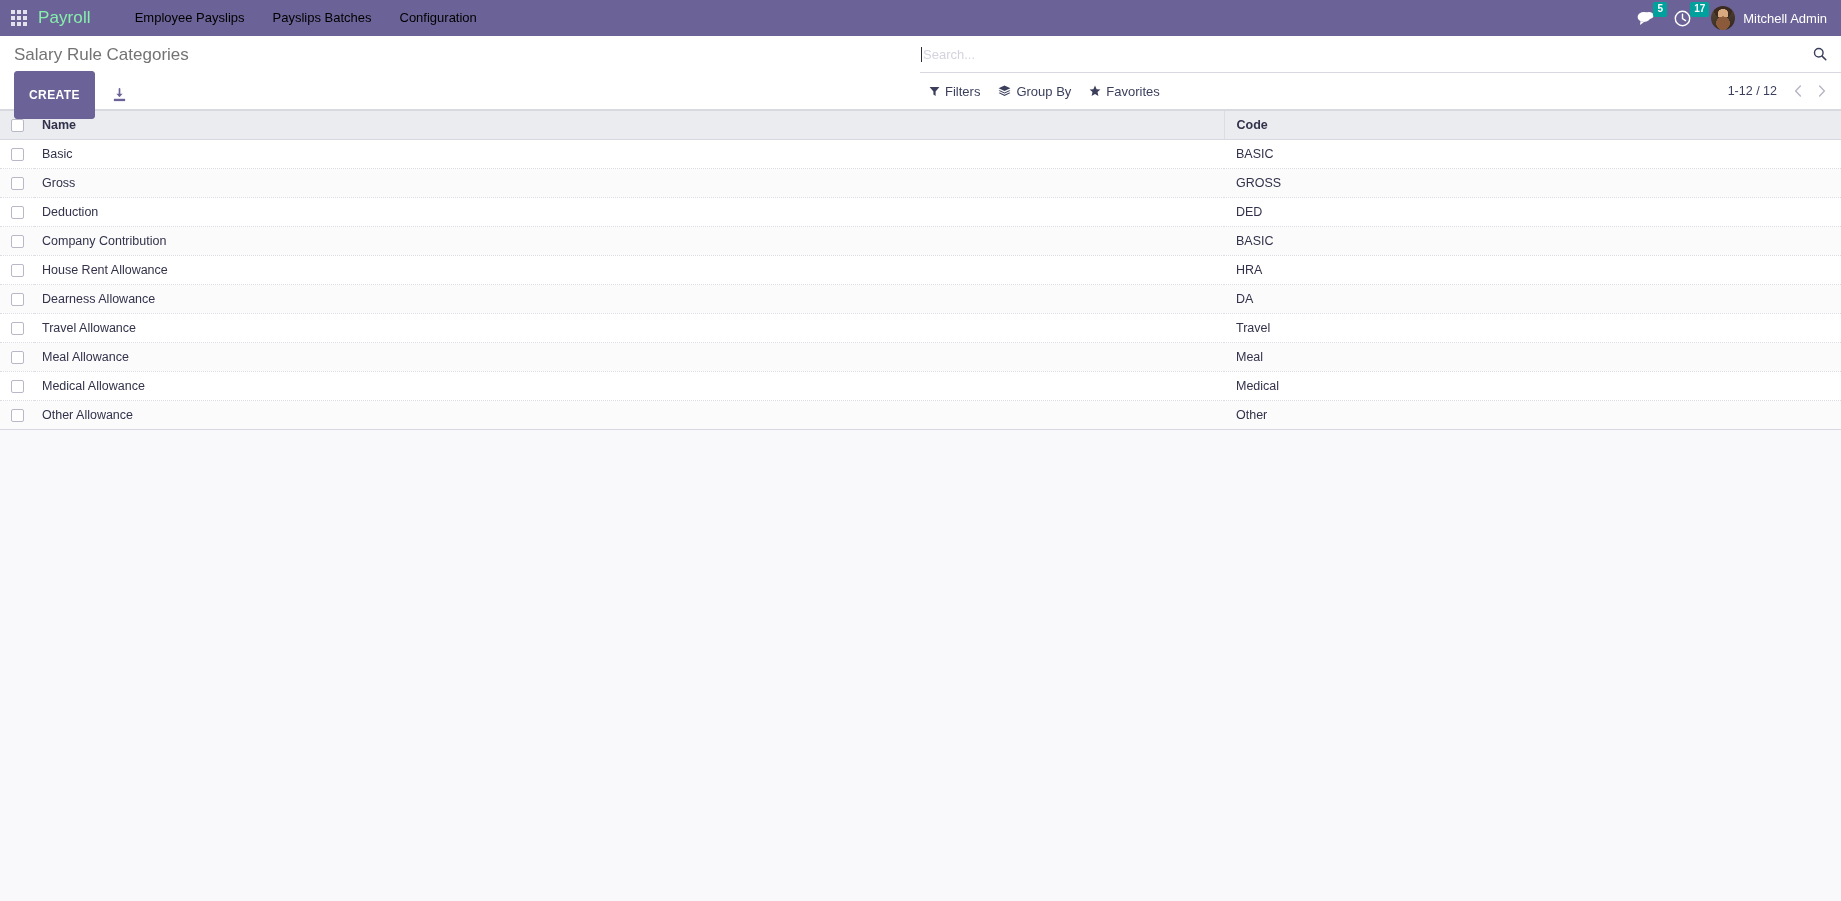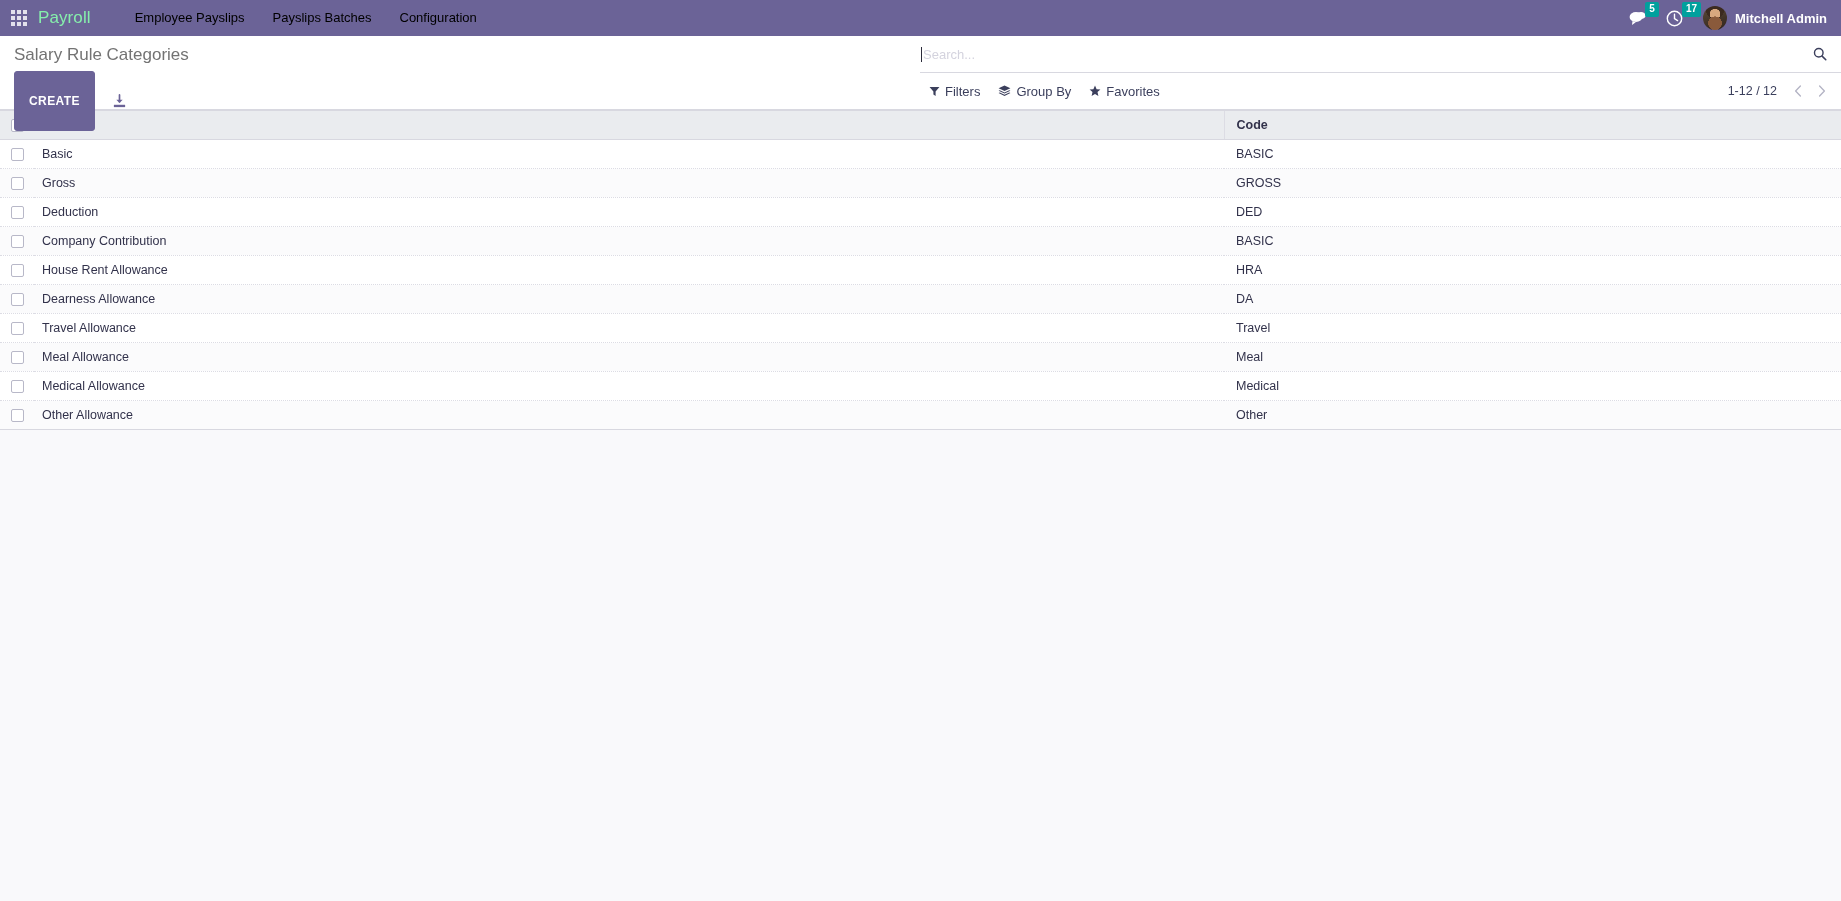--- a/index.html
+++ b/index.html
@@ -98,21 +98,21 @@
     border-radius: 50%;
     overflow: hidden;
     margin-right: 8px;
     background:
       radial-gradient(circle at 50% 72%, #8a5a3b 0 32%, transparent 33%),
       radial-gradient(circle at 50% 34%, #d8a87f 0 26%, transparent 27%),
       radial-gradient(circle at 50% 18%, #3b2a20 0 38%, transparent 39%),
       linear-gradient(160deg, #5c4a3a, #2f241c);
     flex: none;
   }
-  .username { font-size: 13px; color: #FFFFFF; white-space: nowrap; font-weight: bold; }
+  .username { font-size: 13px; color: #FFFFFF; white-space: nowrap; }
 
   
   .control-panel {
     background: #FFFFFF;
     border-bottom: 1px solid #D8D8E0;
     position: relative;
     height: 74px;
   }
   .cp-left {
     position: absolute;
@@ -128,21 +128,21 @@
     font-weight: normal;
   }
   .cp-buttons { display: flex; align-items: center; }
   .btn-create {
     background: #6B6397;
     color: #FFFFFF;
     border: 1px solid #6B6397;
     font-size: 12px;
     font-weight: bold;
     letter-spacing: .4px;
-    padding: 22px 14px;
+    padding: 16px 14px;
     border-radius: 3px;
     cursor: pointer;
     font-family: "Liberation Sans", sans-serif;
   }
   .icon-btn {
     margin-left: 14px;
     width: 22px; height: 22px;
     display: flex; align-items: center; justify-content: center;
     cursor: pointer;
     color: #6B6397;

